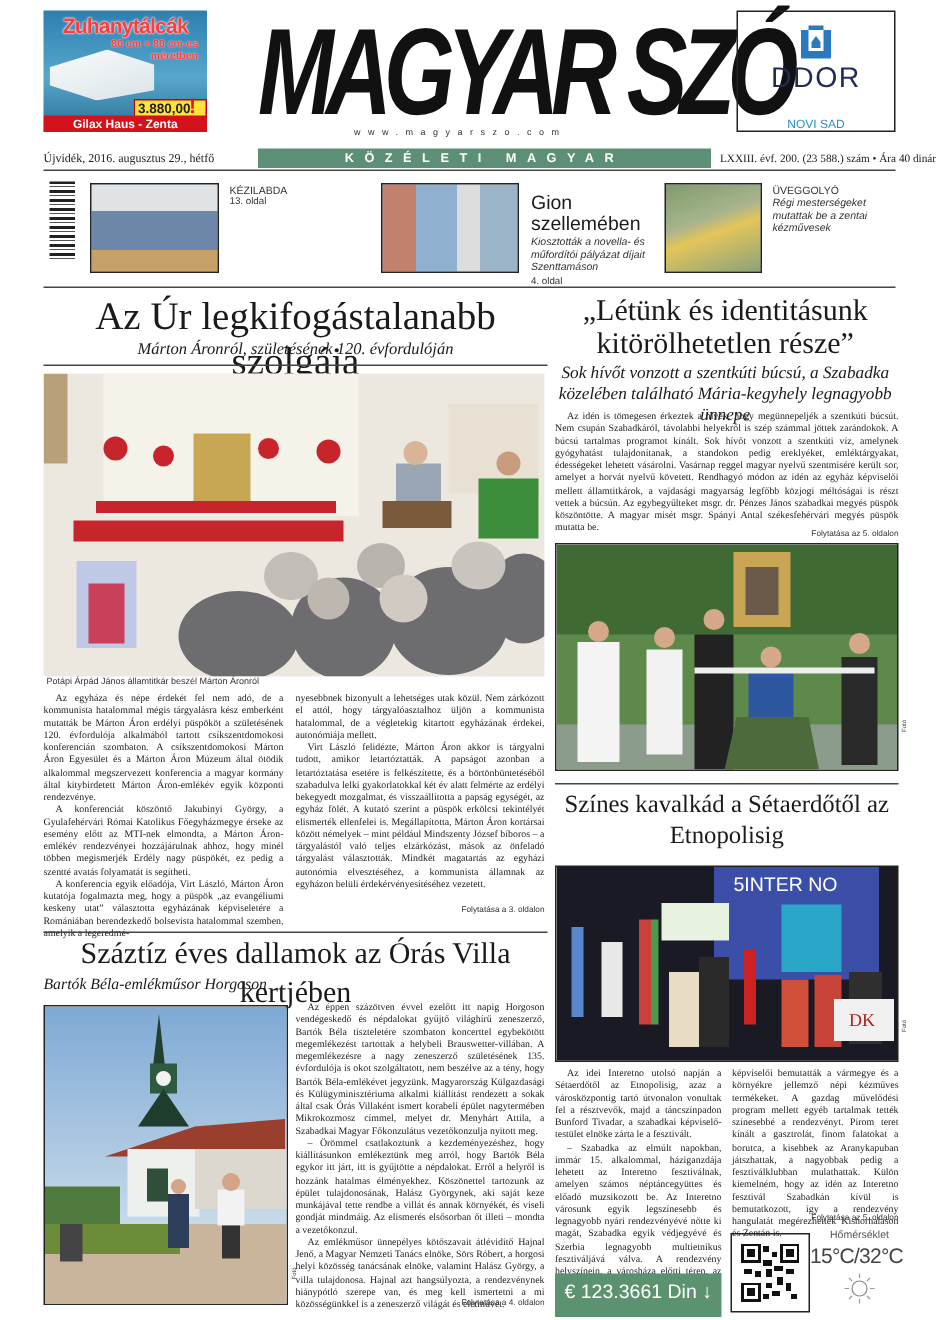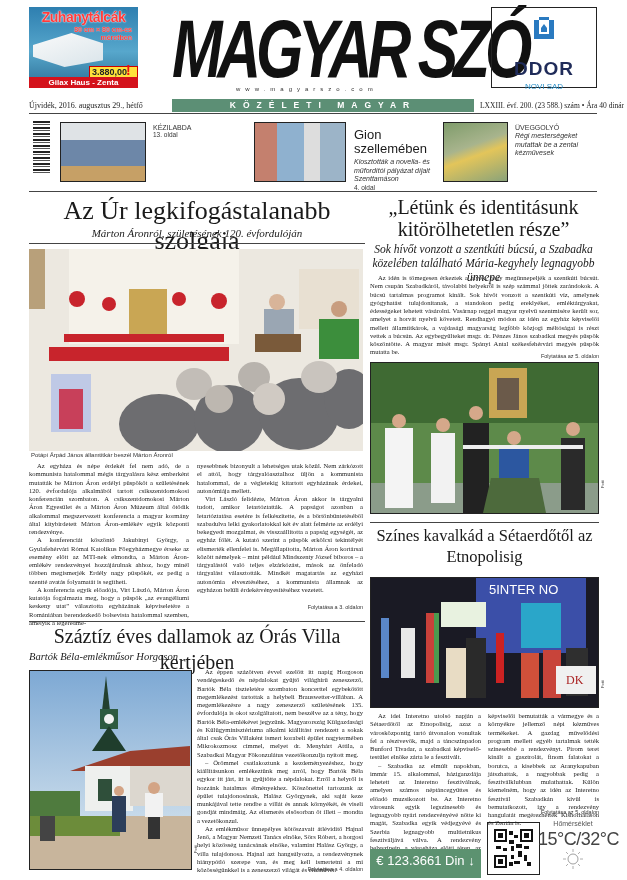--- a/index.html
+++ b/index.html
@@ -16,22 +16,22 @@
 
 .mast{left:172px;top:6px;width:304px;height:86px;font-family:"Liberation Sans",sans-serif;font-weight:bold;font-style:italic;font-size:82px;line-height:86px;letter-spacing:-7px;color:#111;transform:scaleX(0.74);transform-origin:left top;white-space:nowrap}
 .web{left:236px;top:86px;font-family:"Liberation Sans",sans-serif;font-size:6px;letter-spacing:5px;color:#333}
 .green-bar{left:172px;top:99px;width:302px;height:13px;background:#5c8f75;color:#fff;font-family:"Liberation Sans",sans-serif;font-size:8.5px;letter-spacing:7px;line-height:13px;text-align:center;font-weight:bold}
 .date{left:29px;top:101px;font-size:8px;color:#222}
 .issue{left:480px;top:101px;font-size:7.5px;color:#222}
 .rule1{left:29px;top:113px;width:568px;height:1px;background:#444}
 
 .ddor{left:491px;top:7px;width:106px;height:81px;border:1px solid #222;text-align:center}
 .ddor-logo{margin:8px auto 0;width:24px;height:24px;position:relative}
-.ddor-name{font-family:"Liberation Sans",sans-serif;font-weight:bold;font-size:19px;letter-spacing:1px;color:#1f2b59;margin-top:19px;line-height:20px}
-.ddor-city{font-family:"Liberation Sans",sans-serif;font-size:8px;color:#2a8fc8;margin-top:3px}
+.ddor-name{font-family:"Liberation Sans",sans-serif;font-weight:normal;font-size:19px;letter-spacing:1px;color:#1f2b59;margin-top:3px;line-height:20px}
+.ddor-city{font-family:"Liberation Sans",sans-serif;font-size:8px;color:#2a8fc8;margin-top:15px}
 
 .barcode{left:33px;top:121px;width:17px;height:52px;background:repeating-linear-gradient(180deg,#222 0 2px,#fff 2px 3px,#555 3px 4px,#fff 4px 6px)}
 .teaser-img{border:1px solid #222}
 .t1img{left:60px;top:122px;width:86px;height:60px;background:linear-gradient(180deg,#dfe3e6 0 30%,#6d87a8 30% 75%,#c6a066 75% 100%)}
 .t2img{left:254px;top:122px;width:92px;height:60px;background:linear-gradient(90deg,#c4806e 0 25%,#8fb1cf 25% 55%,#ddd 55% 72%,#9cb4c8 72% 100%)}
 .t3img{left:443px;top:122px;width:65px;height:60px;background:linear-gradient(160deg,#7f9c6b,#a8b48d 40%,#e3c55a 55%,#8aa37a 100%)}
 .kicker{font-family:"Liberation Sans",sans-serif;font-size:7px;color:#333}
 .teaser-h{font-family:"Liberation Sans",sans-serif;font-size:13px;line-height:14px;color:#1a1a1a}
 .teaser-s{font-family:"Liberation Sans",sans-serif;font-style:italic;font-size:7px;line-height:8.5px;color:#333}
 .page-ref{font-family:"Liberation Sans",sans-serif;font-size:6.5px;color:#333}
@@ -51,21 +51,21 @@
 .villa-img{left:29px;top:670px;width:163px;height:200px;overflow:hidden;border:1px solid #222}
 .h-right{left:370px;top:196px;width:227px;text-align:center;font-size:20px;line-height:22px}
 .h-right-sub{left:370px;top:242px;width:227px;text-align:center;font-size:11.5px;line-height:14px;font-style:italic}
 .proc-img{left:370px;top:362px;width:229px;height:152px;overflow:hidden;border:1px solid #222}
 .rule5{left:370px;top:522px;width:229px;height:1px;background:#444}
 .h-right2{left:370px;top:525px;width:229px;text-align:center;font-size:16.5px;line-height:21px}
 .festival-img{left:370px;top:577px;width:229px;height:131px;overflow:hidden;border:1px solid #222}
 .euro{left:370px;top:849px;width:111px;height:29px;background:#5c9270;color:#fff;font-family:"Liberation Sans",sans-serif;font-size:13px;line-height:24px;text-align:center}
 .qr{left:487px;top:822px;width:53px;height:53px;border:1px solid #222;padding:6px}
 .weather-lbl{left:548px;top:820px;width:50px;text-align:center;font-family:"Liberation Sans",sans-serif;font-size:7px;color:#555}
-.temp{left:538px;top:829px;width:66px;text-align:center;font-family:"Liberation Sans",sans-serif;font-size:18px;color:#444;letter-spacing:-0.5px}
+.temp{left:538px;top:829px;width:66px;text-align:center;font-family:"Liberation Sans",sans-serif;font-size:14px;color:#444;letter-spacing:-0.5px}
 .sun{left:562px;top:848px;width:22px;height:22px}
 .credit{font-family:"Liberation Sans",sans-serif;font-size:4px;color:#333;writing-mode:vertical-rl;transform:rotate(180deg)}
 </style>
 </head>
 <body>
 
 <div class="abs ad">
   <div class="ad-title">Zuhanytálcák</div>
   <div class="ad-sub">80 cm × 80 cm-es méretben</div>
   <div class="ad-tray"></div>

